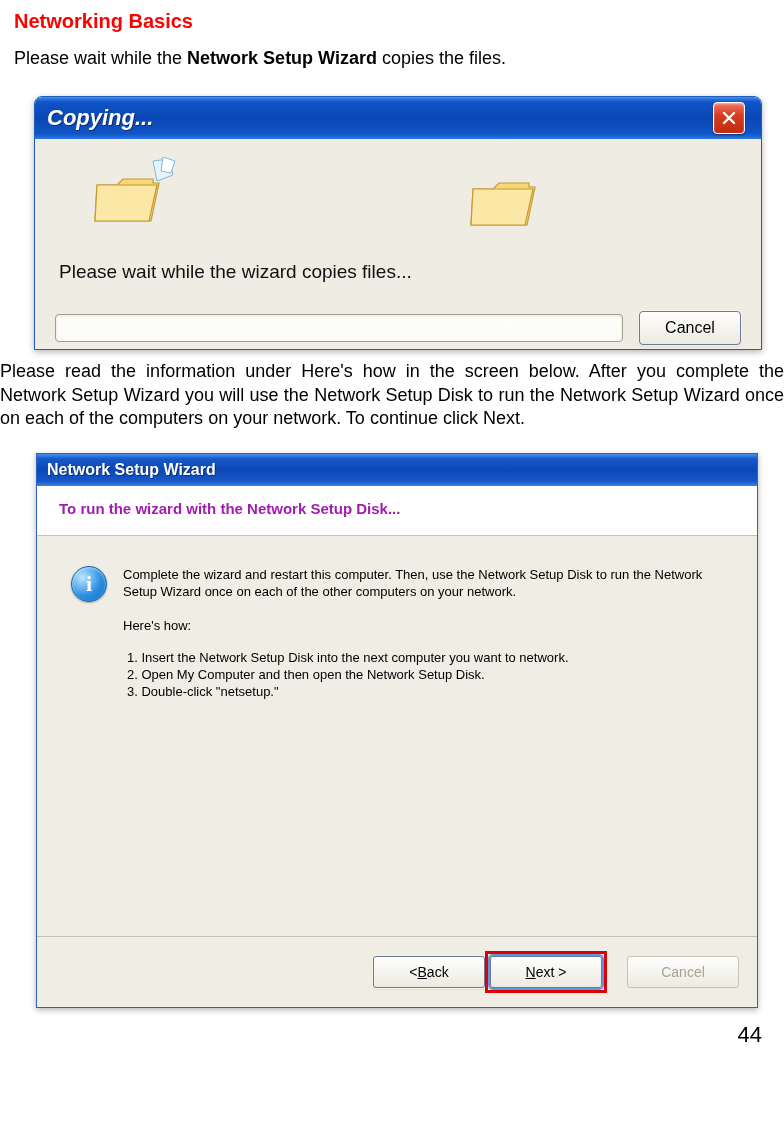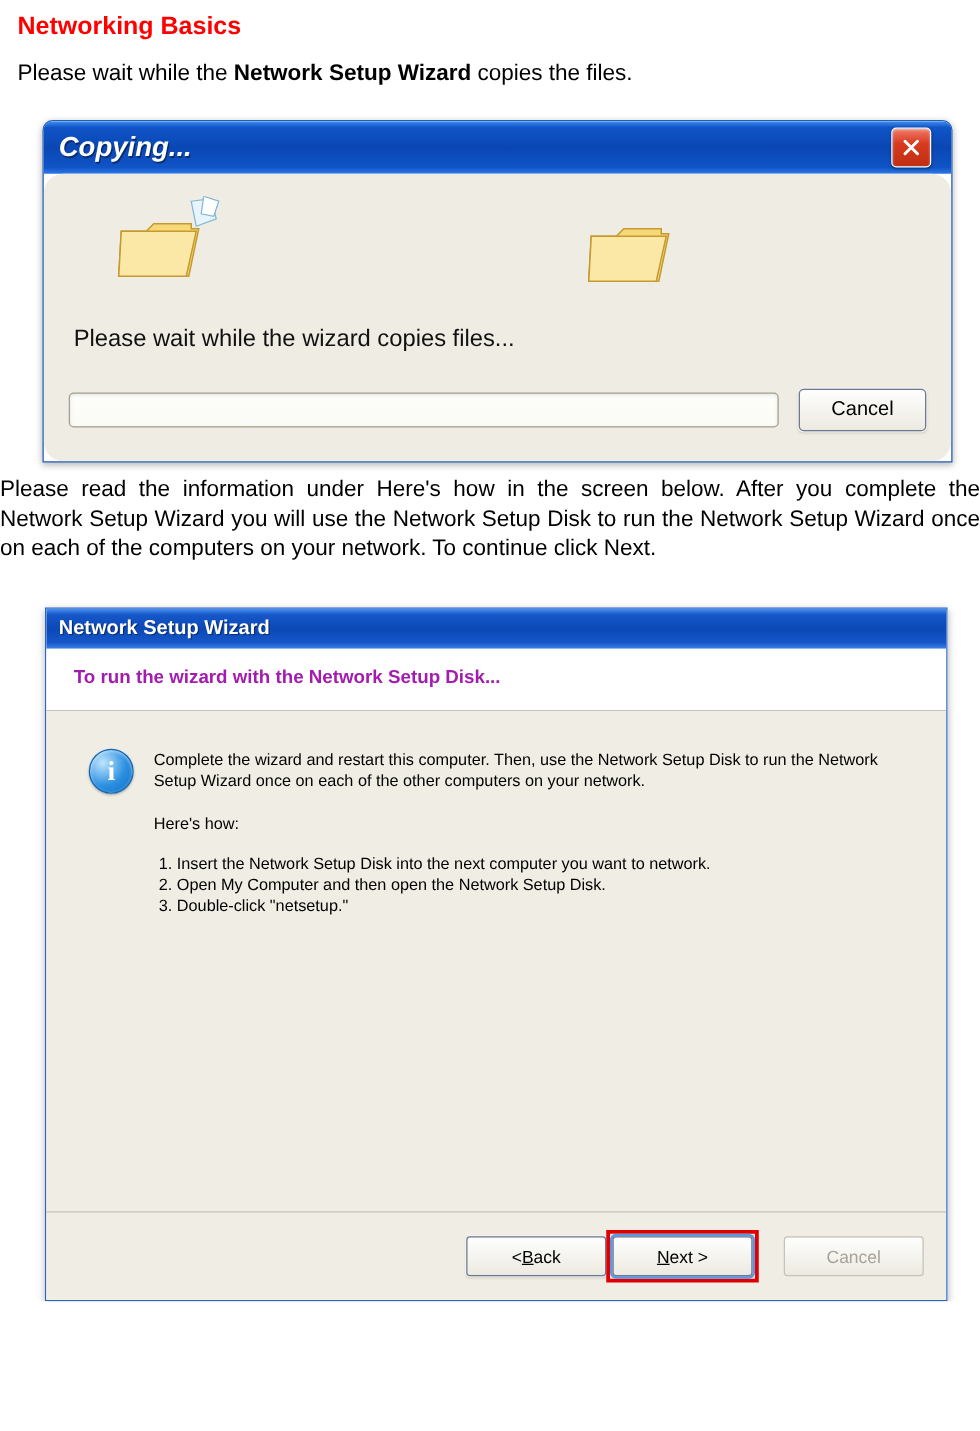--- a/index.html
+++ b/index.html
@@ -19,21 +19,21 @@
     margin: 0 0 14px 14px;
   }
   .body-text {
     font-size: 18px;
     margin: 0 10px 26px 14px;
     line-height: 1.3;
   }
   .body-text .b { font-weight: bold; }
   .body-text-2 {
     font-size: 18px;
-    margin: 10px 0 35px 0;
+    margin: 10px 0 22px 0;
     line-height: 1.3;
     text-align: justify;
     padding: 0 0 0 0;
   }
 
   
   .copy-dialog {
     width: 726px;
     margin: 0 0 0 34px;
     border: 1px solid #1f5fb7;
@@ -63,24 +63,23 @@
     background: linear-gradient(to bottom, #f07a6a, #d83a1f 40%, #c02e12);
     border: 1px solid #fff;
     border-radius: 4px;
     display:flex; align-items:center; justify-content:center;
     box-shadow: inset 0 1px 2px rgba(255,255,255,.5), 0 1px 2px rgba(0,0,0,.4);
     cursor: pointer;
   }
   .close-btn svg { width:16px; height:16px; }
 
   .copy-body {
-    padding: 26px 20px 24px 20px;
+    padding: 26px 20px 4px 20px;
     background: #efece3;
     position: relative;
-    border-radius: 16px;
   }
   .folders-row {
     height: 78px;
     position: relative;
     margin: 0 0 18px 38px;
   }
   .folder { position:absolute; width:70px; height:56px; }
   .folder.left { left: 0; top: 6px; }
   .folder.right { left: 376px; top: 10px; }
   .folder svg { width:100%; height:100%; }
@@ -298,13 +297,14 @@
           <span class="under">N</span>
             <span>ext &gt;</span>
         </div>
       </div>
       <div class="btn-cancel-wrap">
         <div class="xp-button disabled">Cancel</div>
       </div>
     </div>
   </div>
 
+  <div class="page-num">44</div>
 </div>
 
 </body></html>

